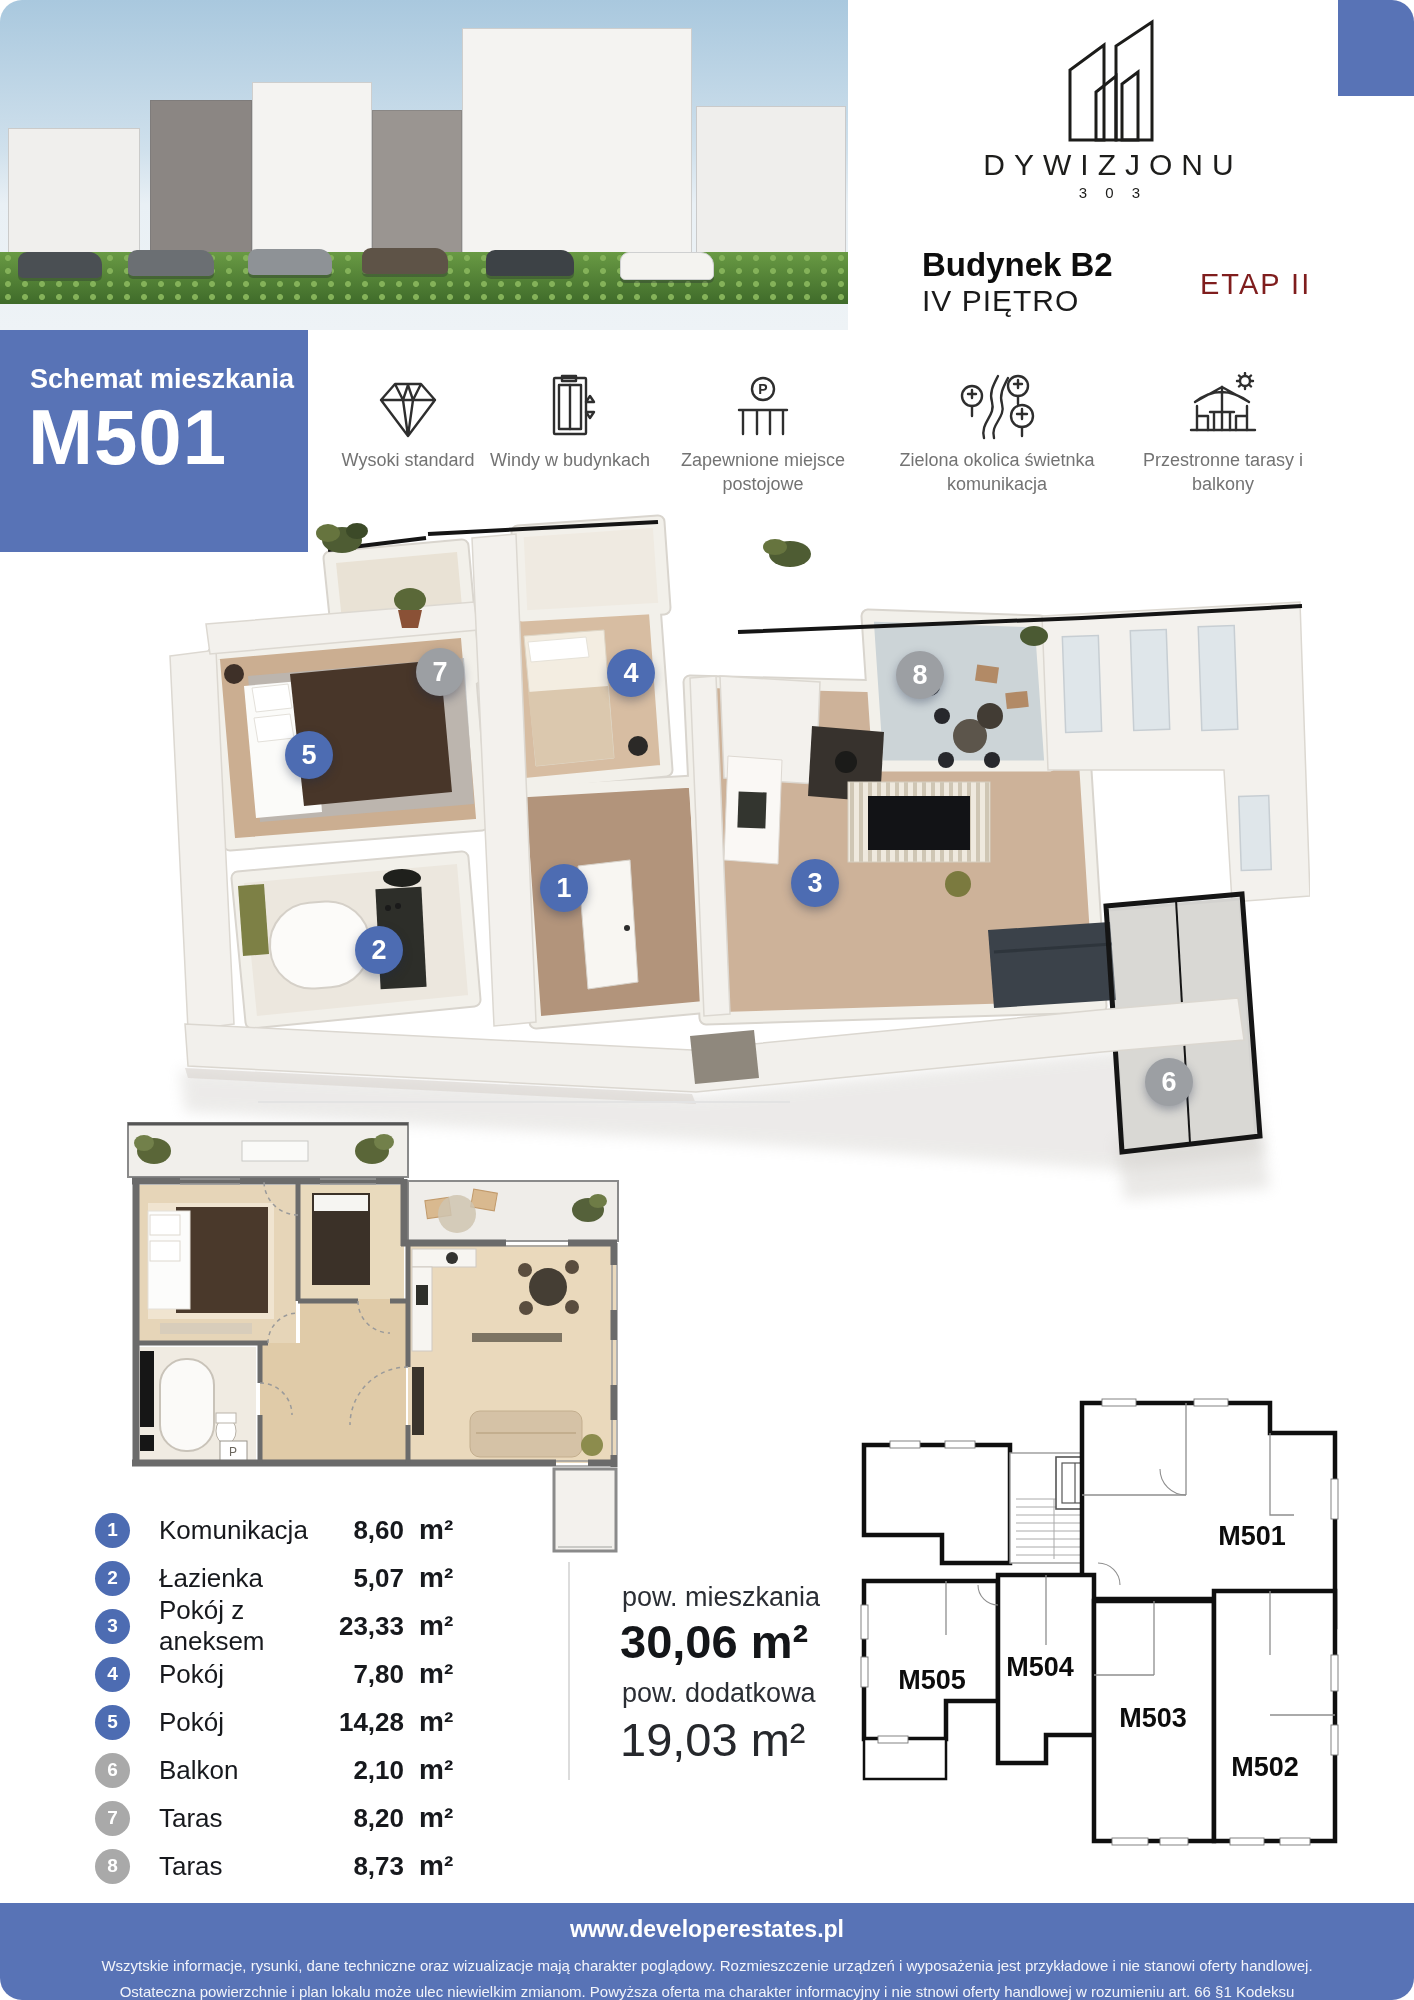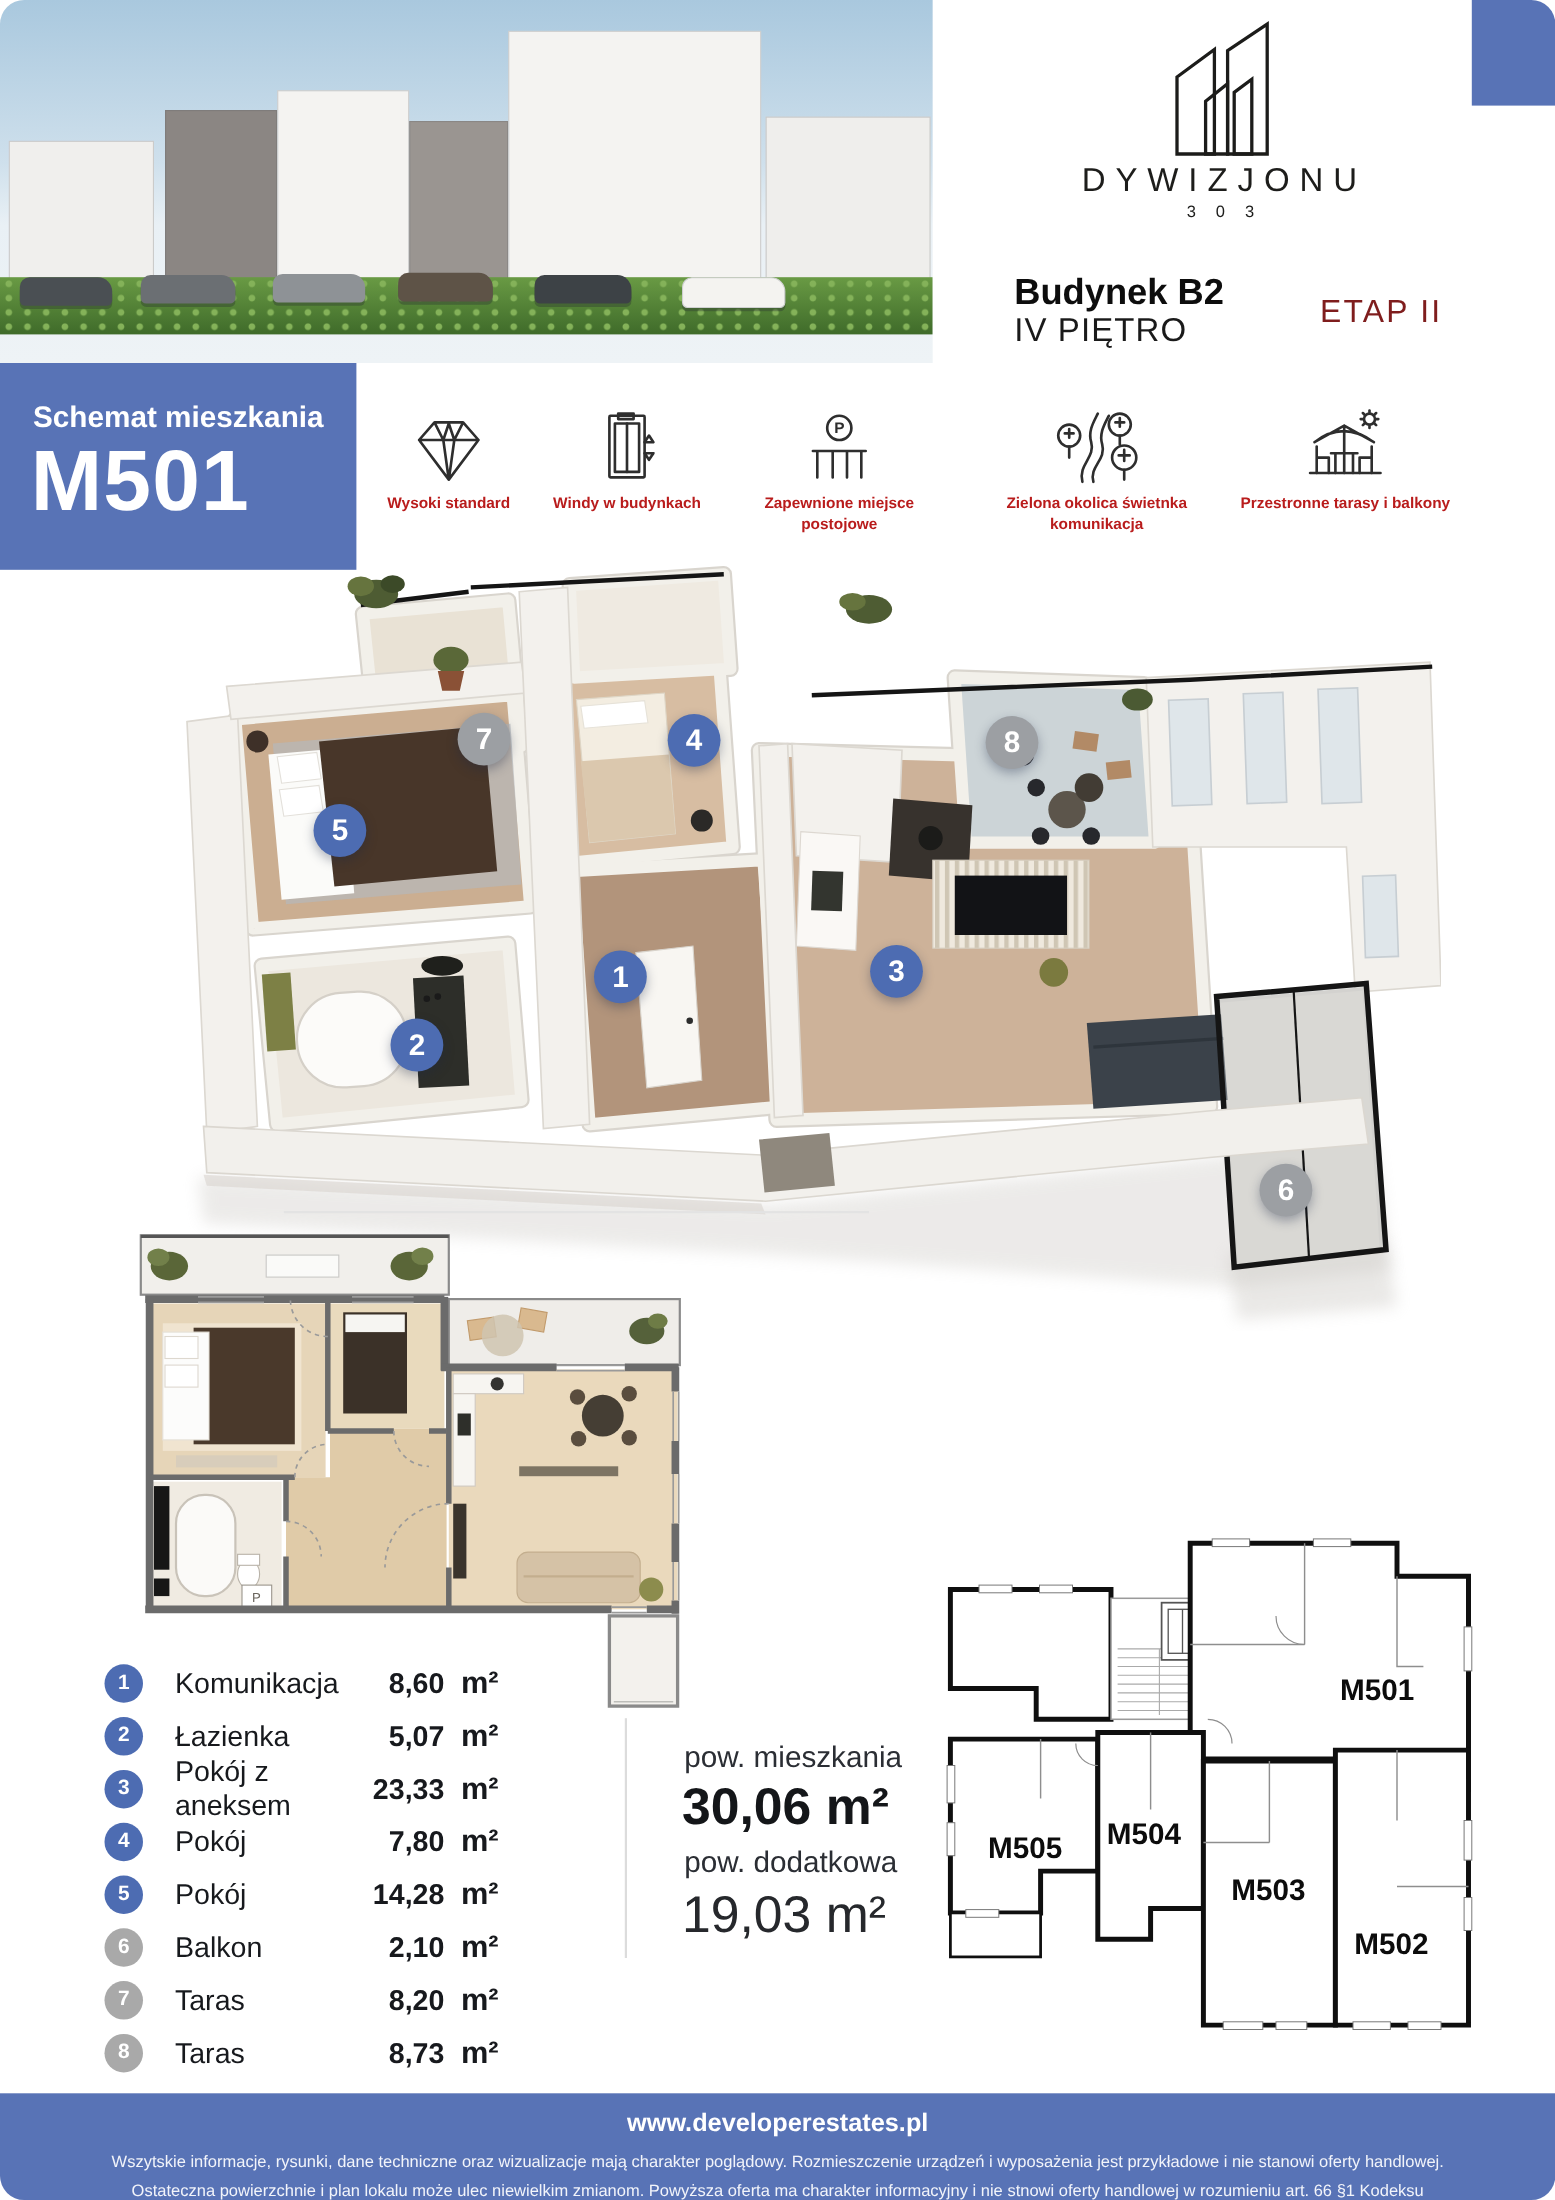--- a/index.html
+++ b/index.html
@@ -26,28 +26,28 @@
   .brand-icon{position:absolute;left:190px;top:18px;}
   .brand-name{position:absolute;left:0;top:148px;width:530px;text-align:center;
               font-size:30px;letter-spacing:9px;font-weight:400;color:#1d1d1b;}
   .brand-num{position:absolute;left:0;top:184px;width:530px;text-align:center;
              font-size:15px;letter-spacing:7px;color:#1d1d1b;}
   .bld-title{position:absolute;left:74px;top:246px;font-size:33px;font-weight:800;color:#0d0d0d;}
   .bld-floor{position:absolute;left:74px;top:284px;font-size:30px;font-weight:400;letter-spacing:1px;color:#1a1a1a;}
   .stage{position:absolute;left:352px;top:268px;font-size:29px;font-weight:300;letter-spacing:2px;color:#7f1d1d;}
 
   
-  .schem-card{left:0;top:330px;width:308px;height:188px;background:#5873b6;color:#fff;padding-left:16px;}
+  .schem-card{left:0;top:330px;width:308px;height:222px;background:#5873b6;color:#fff;}
   .schem-kicker{position:absolute;left:30px;top:34px;font-size:27px;font-weight:700;}
   .schem-unit{position:absolute;left:28px;top:62px;font-size:78px;font-weight:800;letter-spacing:1px;}
 
   
   .feature{position:absolute;top:354px;width:204px;text-align:center;}
   .f-ico{height:88px;display:flex;align-items:flex-end;justify-content:center;}
-  .f-label{margin-top:6px;font-size:14px;line-height:1.35;font-weight:700;color:#b91c1c;}
+  .f-label{margin-top:6px;font-size:18px;line-height:1.35;font-weight:400;color:#737373;}
   .ln{stroke:#2e2e2e;stroke-width:2.4;fill:none;stroke-linecap:round;stroke-linejoin:round;}
 
   
   .plan-divider{left:258px;top:1101px;width:532px;height:2px;background:#e3e3e3;}
   svg.overlay{position:absolute;}
   .marker{position:absolute;width:48px;height:48px;border-radius:50%;transform:translate(-50%,-50%);
           display:flex;align-items:center;justify-content:center;color:#fff;font-size:27px;font-weight:700;
           box-shadow:0 4px 10px rgba(30,40,70,.35);}
   .marker.blue{background:#4d6cb2;}
   .marker.gray{background:#9c9fa3;}

